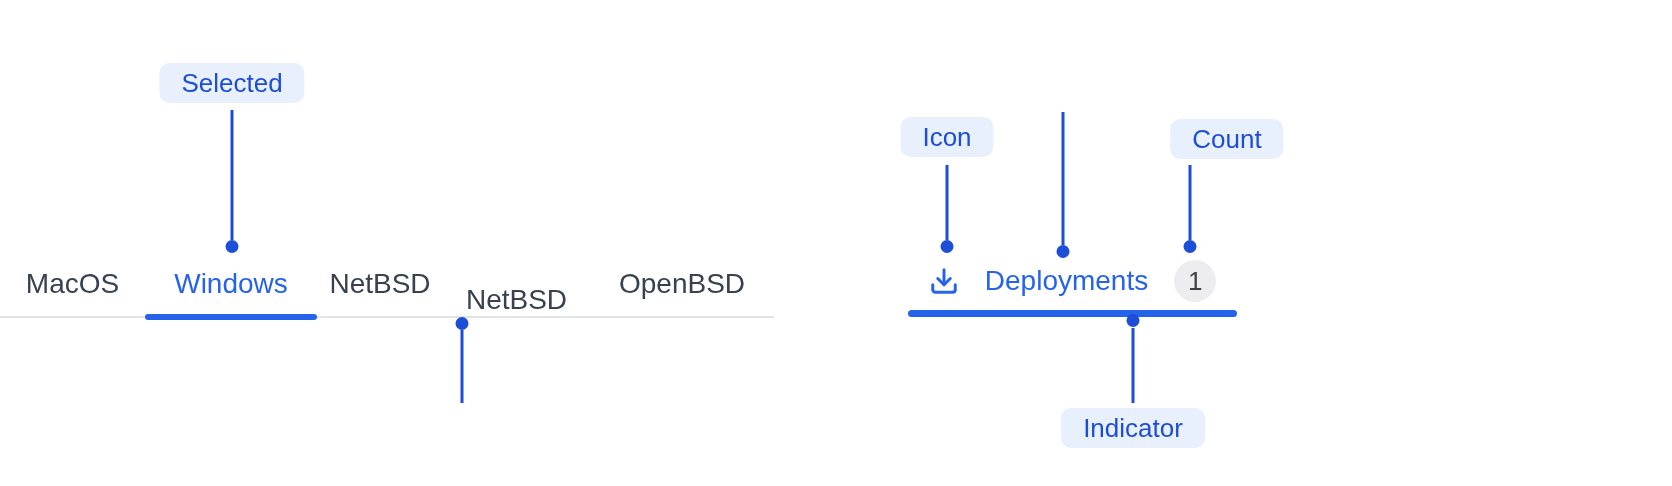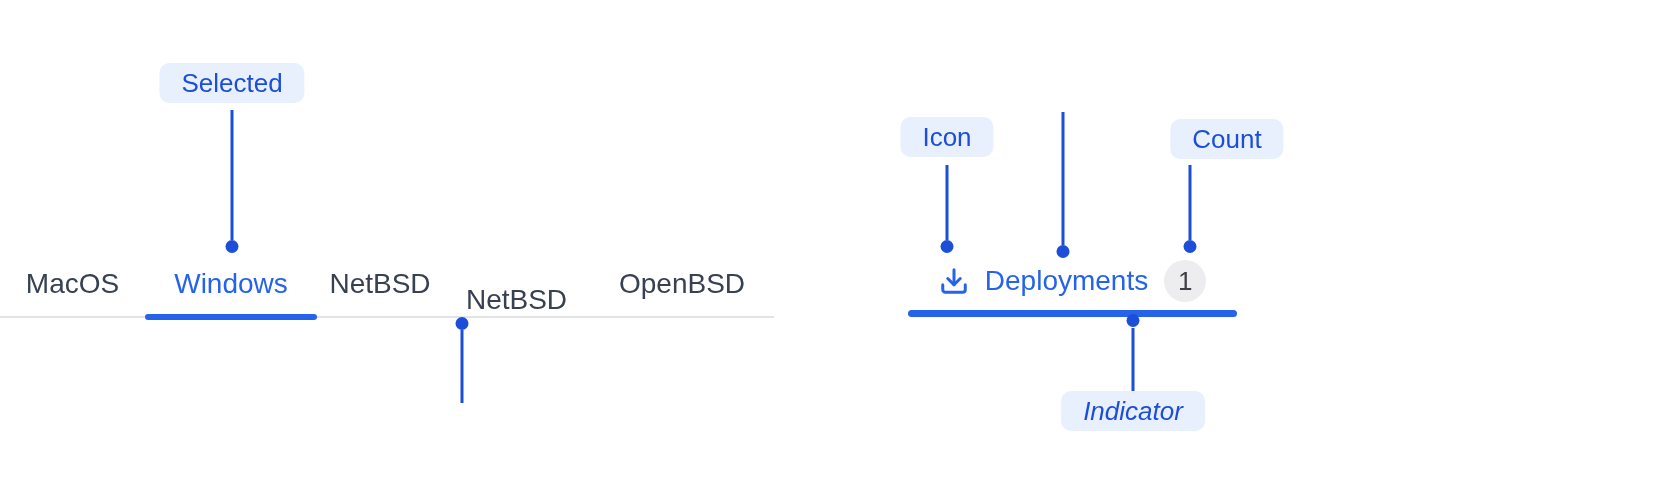--- a/index.html
+++ b/index.html
@@ -75,21 +75,21 @@
   .w-windows{width:172px;}
   .w-linux{width:126px;}
   .w-netbsd{width:147px;align-items:flex-end;}
   .w-openbsd{width:184px;align-items:center;}
 
   
   .dep-tab{
     position:absolute;left:908px;top:252px;
     width:329px;height:58px;
     display:flex;align-items:center;justify-content:center;
-    gap:16px;
+    gap:26px;
     cursor:pointer;
   }
   .dep-icon{
     width:30px;height:30px;
     color:var(--tab-active-blue);
     display:block;
   }
   .dep-label{
     font-size:28px;
     color:var(--tab-active-blue);
@@ -158,15 +158,15 @@
       <polyline points="7 10 12 15 17 10"></polyline>
       <line x1="12" y1="3" x2="12" y2="15"></line>
     </svg>
     <span class="dep-label">Deployments</span>
     <span class="dep-badge">1</span>
   </div>
   <div class="dep-indicator"></div>
 
   <div class="ann-dot" style="left:1133px;top:314px;"></div>
   <div class="ann-line" style="left:1133px;top:328px;height:75px;"></div>
-  <div class="ann-pill" style="left:1133px;top:391px;font-style:italic;">Indicator</div>
+  <div class="ann-pill" style="left:1133px;top:408px;">Indicator</div>
 
 </div>
 
 </body></html>

